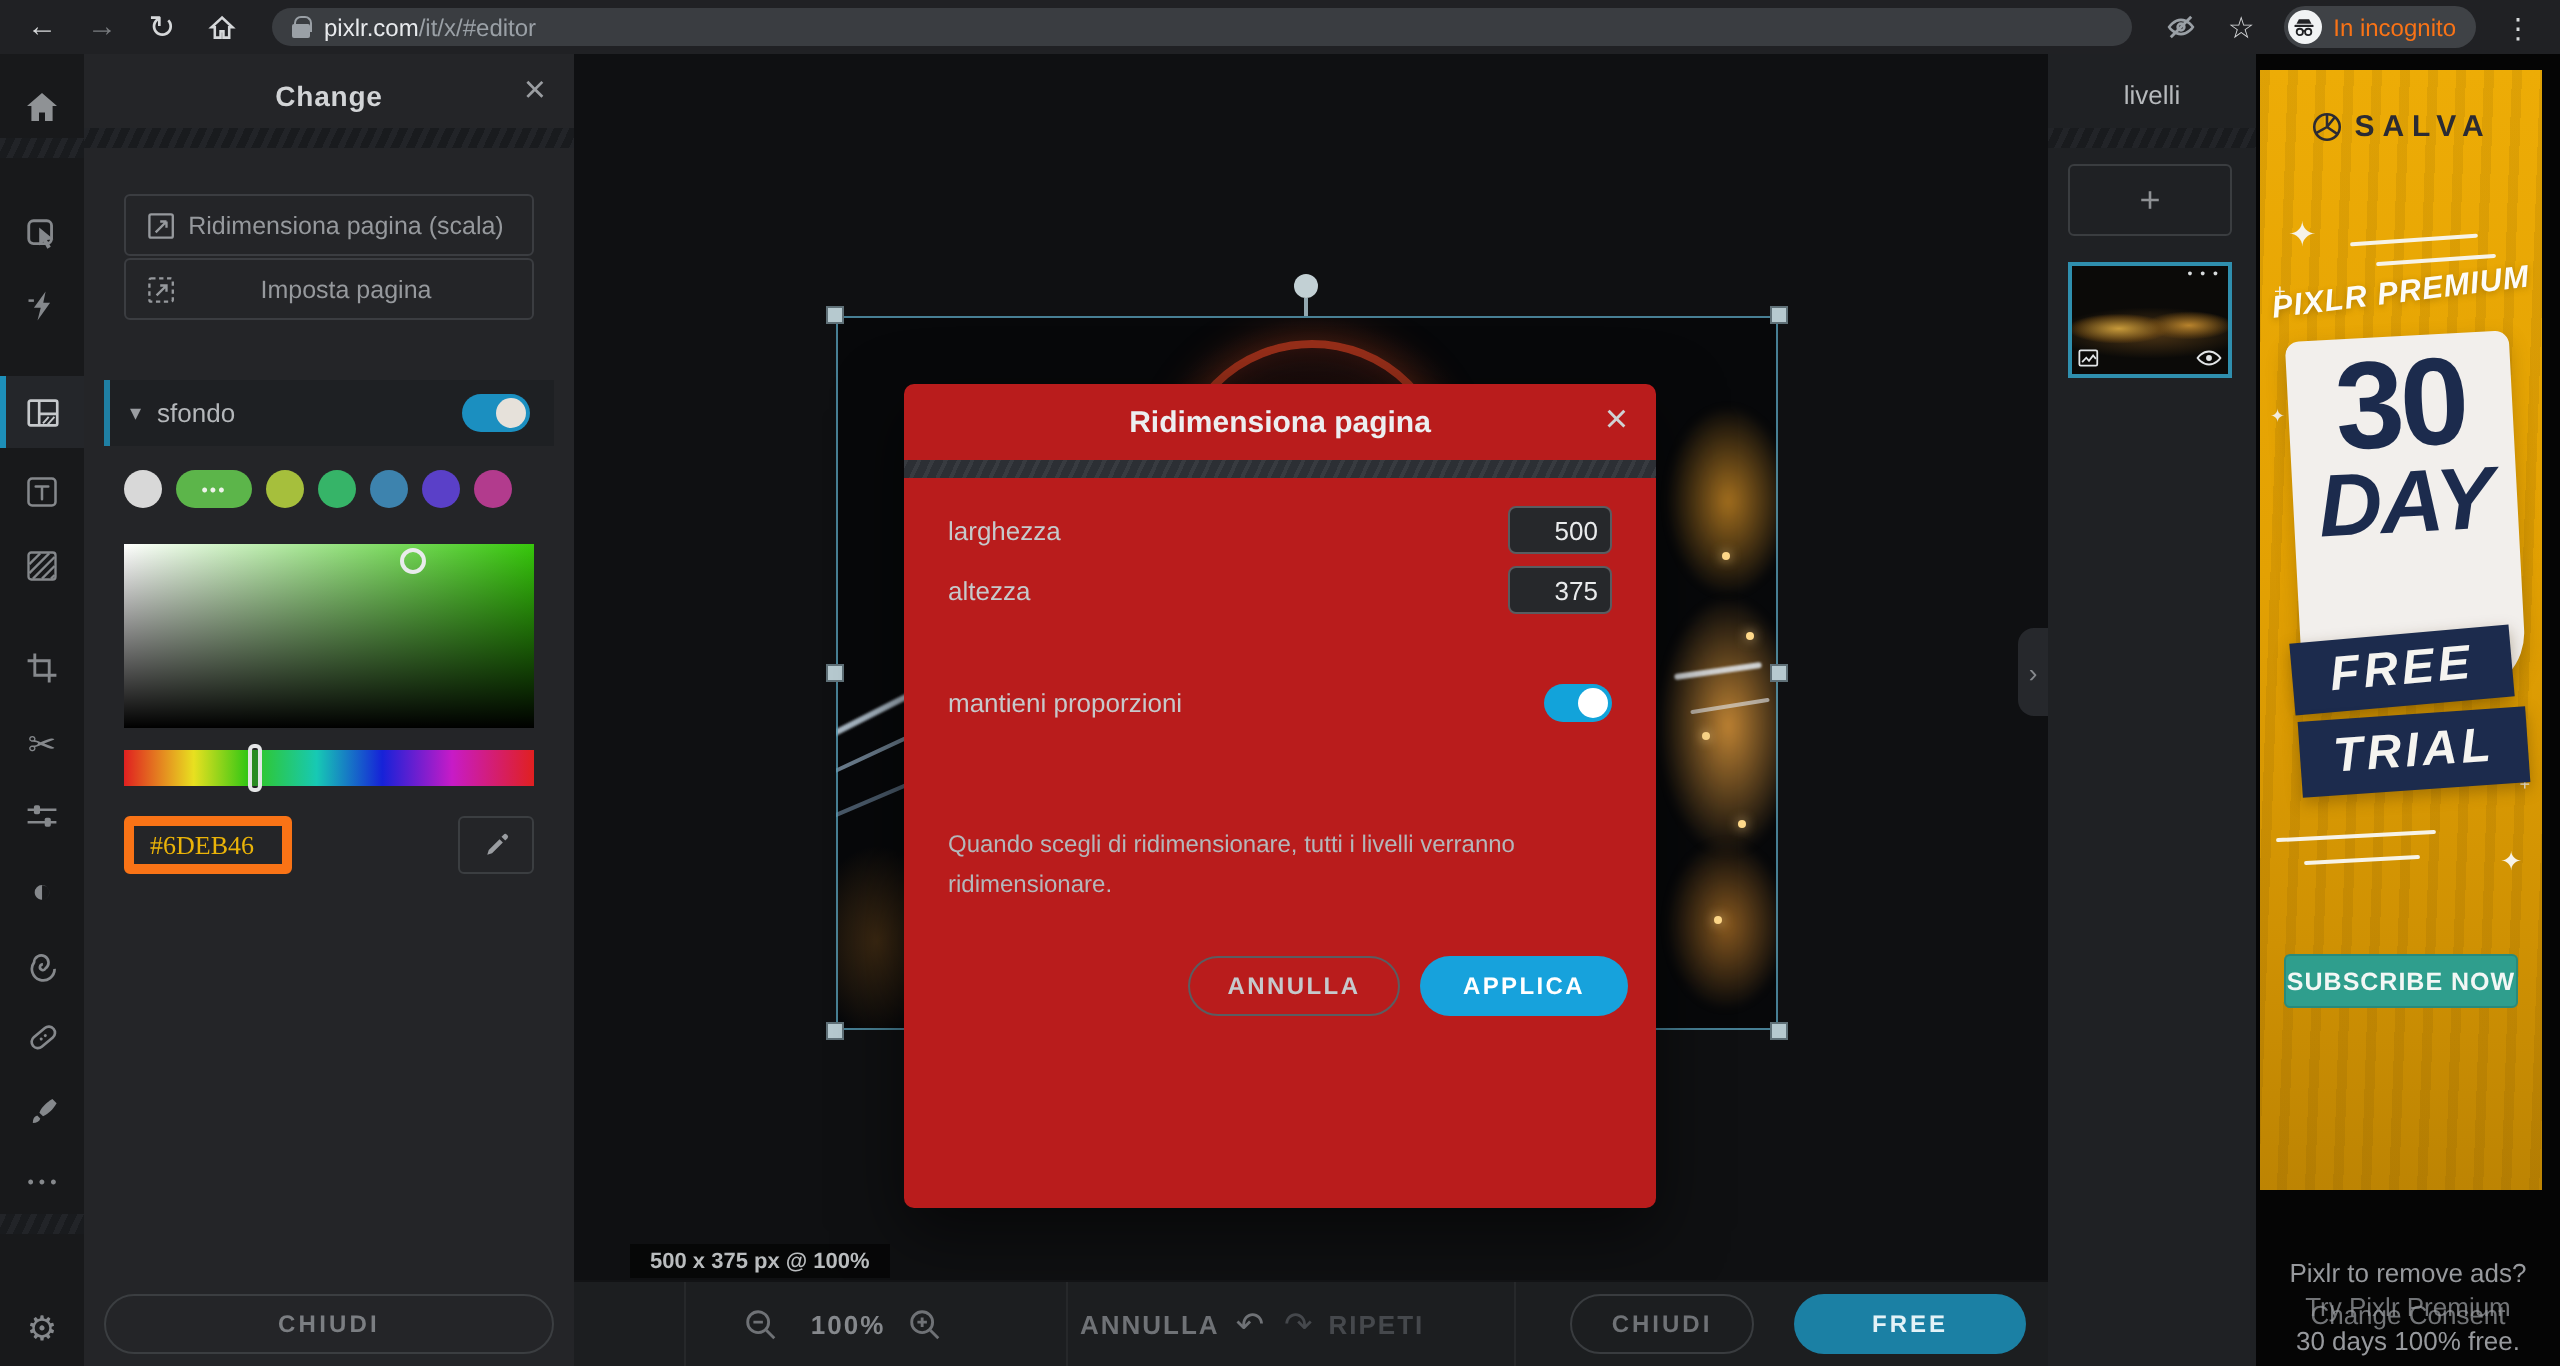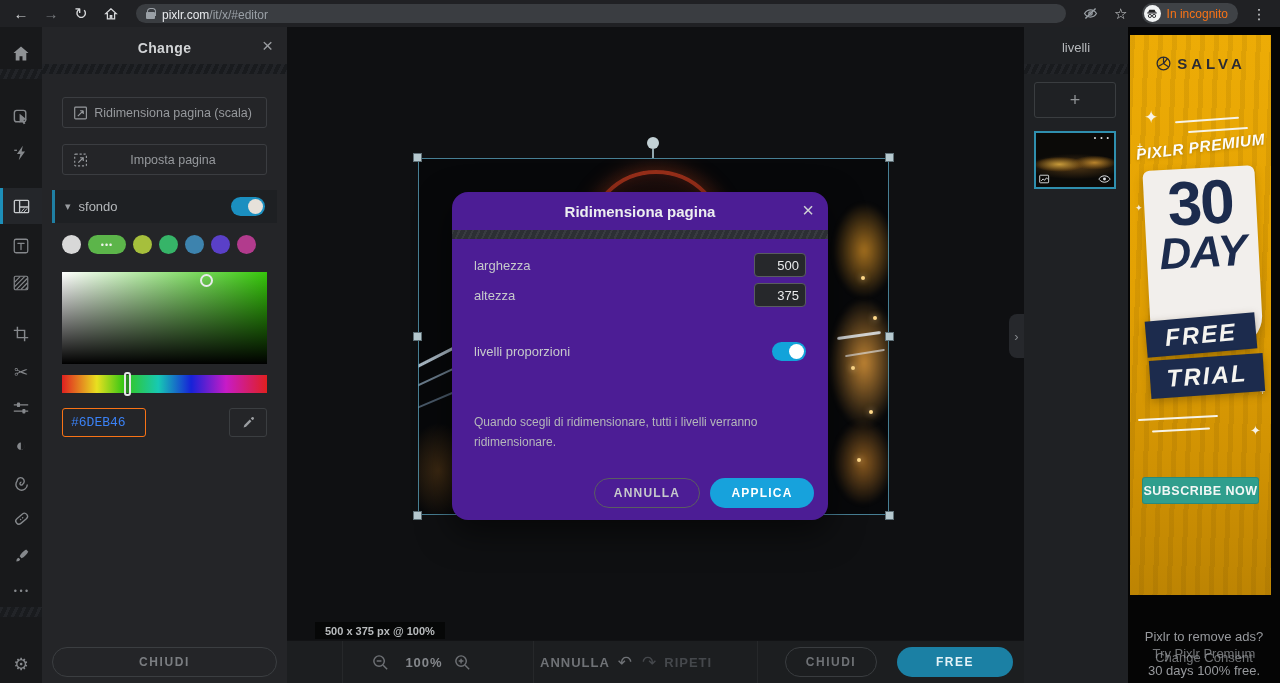--- a/index.html
+++ b/index.html
@@ -48,21 +48,21 @@
   .sw { width:19px; height:19px; border-radius:50%; cursor:pointer; }
   .sw.pill { width:38px; border-radius:10px; display:flex; align-items:center; justify-content:center; color:#eef3ea; font-size:9px; letter-spacing:1px; }
   .grad { position:absolute; left:20px; top:245px; width:205px; height:92px; cursor:crosshair;
           background:linear-gradient(to bottom, rgba(0,0,0,0) 0%, #000 100%),
                      linear-gradient(to right, #ffffff 0%, #36c70b 100%); }
   .grad .cursor { position:absolute; left:70%; top:9%; width:13px; height:13px; border:2px solid #e9ebec; border-radius:50%; transform:translate(-6px,-6px); }
   .hue { position:absolute; left:20px; top:348px; width:205px; height:18px; cursor:pointer;
          background:linear-gradient(to right,#e02020 0%,#e8e020 17%,#35c715 30%,#17c9b4 47%,#1622d8 63%,#c71bc7 80%,#e02020 100%); }
   .hue .marker { position:absolute; left:30%; top:-3px; width:7px; height:24px; border:2px solid #e4e6e7; border-radius:3px; background:rgba(30,30,30,.35); }
   .hexwrap { position:absolute; left:20px; top:381px; }
-  .hexwrap input { width:84px; height:29px; background:transparent; border:1px solid #f97316; border-radius:3px; color:#3b82f6; font-size:13px; padding:0 8px; font-family:Liberation Mono, monospace; }
+  .hexwrap input { width:84px; height:29px; background:transparent; border:5px solid #f97316; border-radius:3px; color:#eab308; font-size:13px; padding:0 8px; font-family:Liberation Serif, serif; }
   .eyedrop { position:absolute; right:20px; top:381px; width:38px; height:29px; border:1px solid #3b3e41; border-radius:3px; display:flex; align-items:center; justify-content:center; cursor:pointer; }
   .panel-footer-btn { position:absolute; left:10px; top:620px; width:225px; height:30px; border:1px solid #3b3e41; border-radius:15px; color:#7b7e82; font-size:12px; font-weight:bold; letter-spacing:1.6px; display:flex; align-items:center; justify-content:center; cursor:pointer; }
 
   
   .canvas { position:absolute; left:287px; top:0; width:737px; height:613px; background:#0f1012; }
   .artboard { position:absolute; left:131px; top:131px; width:471px; height:357px; }
   .scene { position:absolute; inset:0; overflow:hidden; background:#07080a; }
   .wheel { position:absolute; left:168px; top:12px; width:140px; height:140px; border-radius:50%; border:4px solid rgba(158,48,26,.95); box-shadow:0 0 22px rgba(205,75,30,.4), inset 0 0 18px rgba(160,50,25,.35); }
   .wheel-haze { position:absolute; left:150px; top:0px; width:180px; height:80px; background:radial-gradient(ellipse at 50% 100%, rgba(140,45,25,.35), transparent 70%); }
   .blob { position:absolute; border-radius:50%; filter:blur(2px); }
@@ -76,21 +76,21 @@
   .s3 { left:-6px; top:240px; width:52px; height:2px; background:rgba(138,168,198,.5); transform:rotate(-23deg); }
   .s4 { right:8px; top:176px; width:44px; height:3px; background:rgba(228,234,240,.85); transform:rotate(-8deg); filter:blur(.5px); }
   .s5 { right:4px; top:194px; width:40px; height:2px; background:rgba(228,234,240,.6); transform:rotate(-9deg); }
   .warm { position:absolute; left:-12px; top:265px; width:65px; height:95px; background:radial-gradient(closest-side,rgba(140,90,30,.4),transparent); }
   .sel-border { position:absolute; inset:0; border:1px solid rgba(88,158,182,.8); pointer-events:none; }
   .handle { position:absolute; width:9px; height:9px; background:#b6c9cf; border:1px solid #5f7077; cursor:pointer; }
   .rot-handle { position:absolute; left:229px; top:-21px; width:12px; height:12px; background:#c2d0d4; border-radius:50%; cursor:pointer; }
   .rot-stem { position:absolute; left:234px; top:-9px; width:2px; height:9px; background:#93a8af; }
 
   
-  .dialog { position:absolute; left:165px; top:165px; width:376px; height:328px; background:#4c1d95; border-radius:16px; box-shadow:0 12px 34px rgba(0,0,0,.55); }
+  .dialog { position:absolute; left:165px; top:165px; width:376px; height:412px; background:#b91c1c; border-radius:5px; box-shadow:0 12px 34px rgba(0,0,0,.55); }
   .dlg-title { position:absolute; top:11px; left:0; width:100%; text-align:center; color:#eceef0; font-size:15px; font-weight:bold; }
   .dlg-close { position:absolute; top:7px; right:14px; color:#cfd2d4; font-size:20px; cursor:pointer; }
   .dlg-hatch { position:absolute; top:38px; left:0; width:100%; height:9px; background:repeating-linear-gradient(115deg,#383b40 0 2px,#2c2f34 2px 6px); }
   .dlg-row { position:absolute; left:22px; right:22px; height:26px; display:flex; align-items:center; justify-content:space-between; }
   .dlg-row .lbl { color:#c6c9cb; font-size:13px; }
   .dlg-row input { width:52px; height:24px; background:#26282b; border:1px solid #595c60; border-radius:4px; color:#e9ebec; font-size:13px; text-align:right; padding:0 6px; font-family:"Liberation Sans",sans-serif; }
   .dlg-desc { position:absolute; left:22px; top:220px; width:312px; color:#b4b7ba; font-size:12px; line-height:1.7; }
   .btn-pill { position:absolute; top:286px; height:30px; border-radius:16px; display:flex; align-items:center; justify-content:center; font-size:12px; font-weight:bold; letter-spacing:1.2px; cursor:pointer; }
   .btn-ghost { left:142px; width:106px; border:1px solid #5a5d61; color:#c6c9cc; }
   .btn-primary { left:258px; width:104px; background:#17a2dc; color:#fff; }
@@ -282,21 +282,21 @@
       <div class="panel-close">×</div>
       <div class="panel-hatch hatch"></div>
 
       <div class="pbtn" style="top:70px">
         <svg width="18" height="18" viewBox="0 0 20 20" fill="none" stroke="#96999d" stroke-width="1.3">
             <rect x="3" y="3.5" width="13" height="13" rx="1"></rect>
             <path d="M6.5 13.5l6-6M12.5 7.5H9M12.5 7.5V11"></path>
           </svg>
         <span>Ridimensiona pagina (scala)</span>
       </div>
-      <div class="pbtn" style="top:117px">
+      <div class="pbtn" style="top:102px">
         <svg width="18" height="18" viewBox="0 0 20 20" fill="none" stroke="#96999d" stroke-width="1.3">
             <rect x="3" y="3.5" width="13" height="13" rx="1" stroke-dasharray="2.4 2"></rect>
             <path d="M7 13l5.5-5.5M12.5 11V7.5H9"></path>
           </svg>
         <span>Imposta pagina</span>
       </div>
 
       <div class="row-bg" style="top:163px">
         <span class="chev">▾</span>
         <span class="lbl">sfondo</span>
@@ -377,21 +377,21 @@
         <div class="dlg-row" style="top:60px">
           <span class="lbl">larghezza</span>
           <input readonly="" value="500" style="">
         </div>
         <div class="dlg-row" style="top:90px">
           <span class="lbl">altezza</span>
           <input readonly="" value="375" style="">
         </div>
 
         <div class="dlg-row" style="top:146px">
-          <span class="lbl">livelli proporzioni</span>
+          <span class="lbl">mantieni proporzioni</span>
           <div class="dlg-toggle">
               <div class="knob"></div>
             </div>
         </div>
 
         <div class="dlg-desc">Quando scegli di ridimensionare, tutti i livelli verranno ridimensionare.</div>
 
         <div class="btn-pill btn-ghost">
             <span>ANNULLA</span>
           </div>

